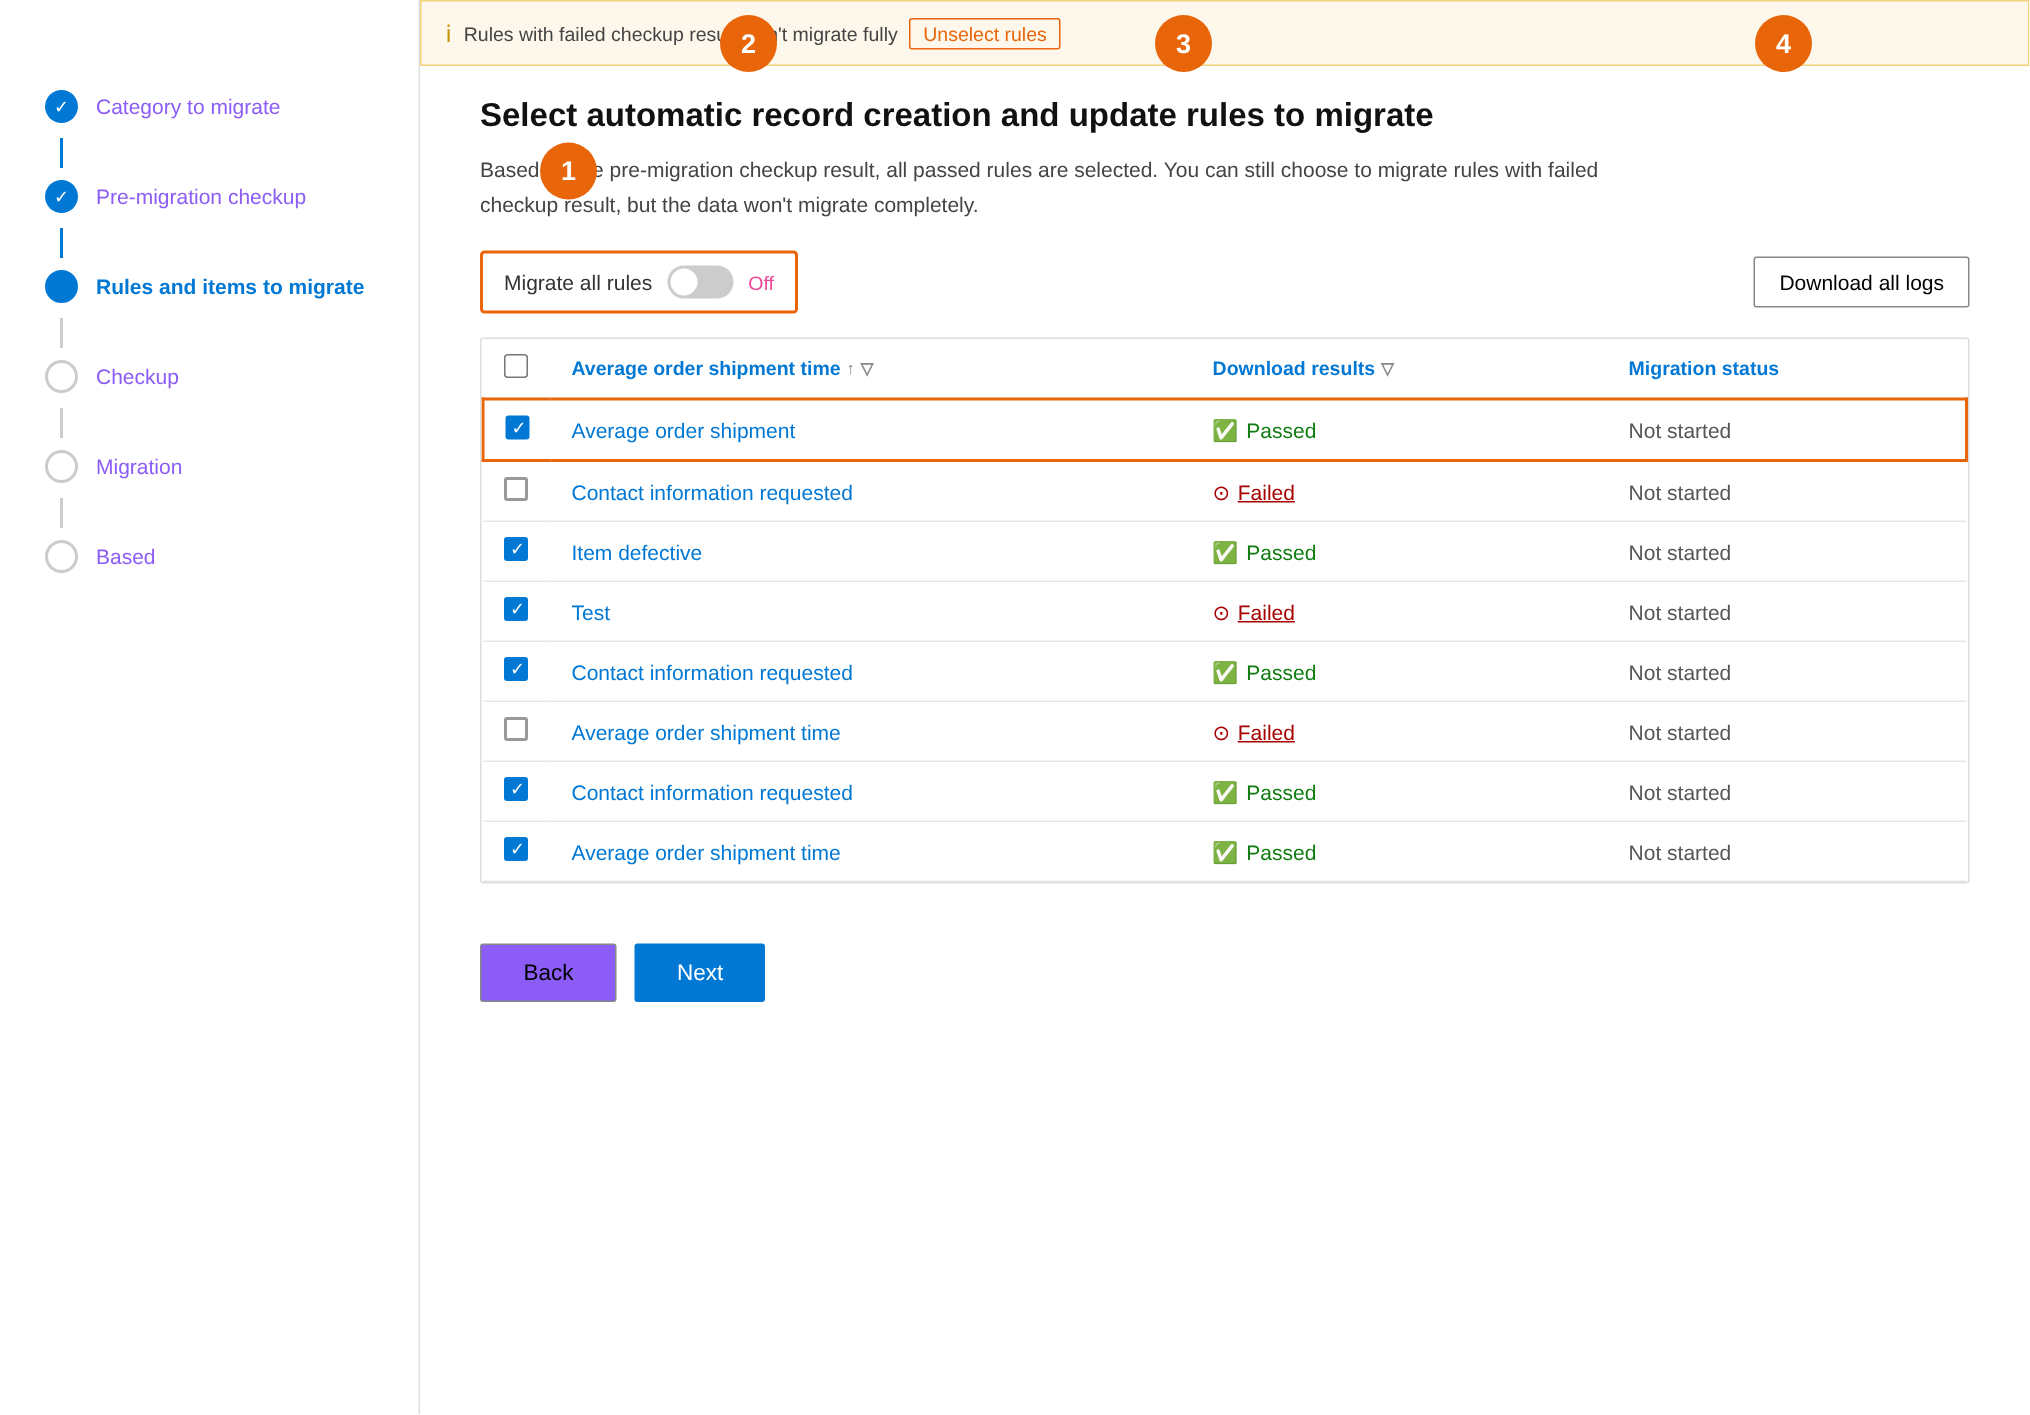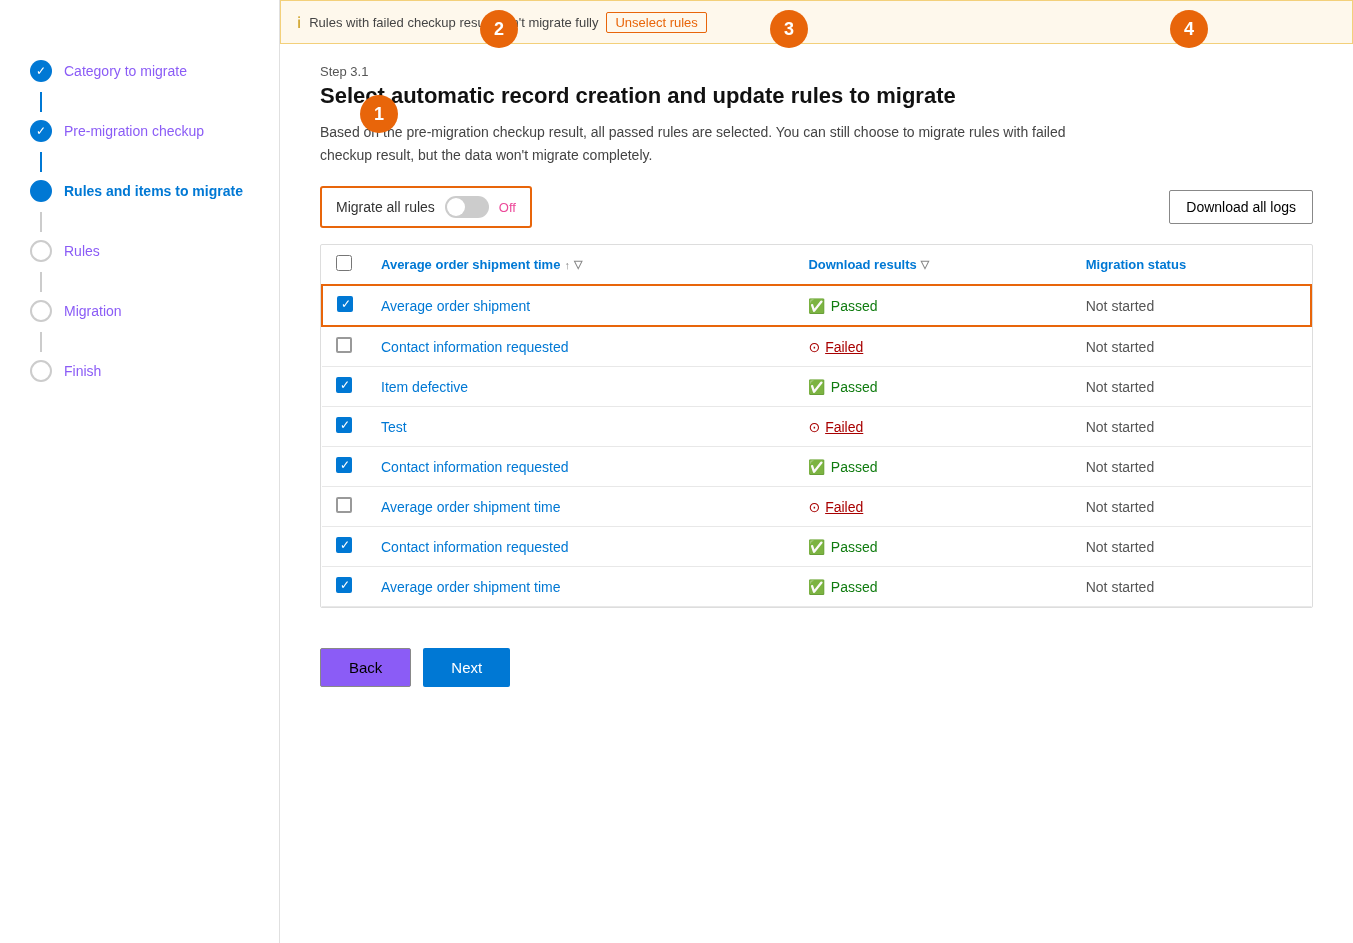--- a/index.html
+++ b/index.html
@@ -98,33 +98,33 @@
     <div class="step-connector completed"></div>
 
     <div class="sidebar-item">
       <div class="step-icon active" style="background:#0078d4;border:3px solid #0078d4;width:22px;height:22px;"></div>
       <span class="step-label active">Rules and items to migrate</span>
     </div>
     <div class="step-connector"></div>
 
     <div class="sidebar-item">
       <div class="step-icon inactive"></div>
-      <span class="step-label">Rules</span>
+      <span class="step-label">Checkup</span>
     </div>
     <div class="step-connector"></div>
 
     <div class="sidebar-item">
       <div class="step-icon inactive"></div>
       <span class="step-label">Migration</span>
     </div>
     <div class="step-connector"></div>
 
     <div class="sidebar-item">
       <div class="step-icon inactive"></div>
-      <span class="step-label">Finish</span>
+      <span class="step-label">Based</span>
     </div>
   </div>
 
   <div class="main">
 
     <div style="position:relative; height:0;">
 
       <div class="step-num" style="top: 95px; left: 80px;">
         <span>1</span>
       </div>
@@ -142,21 +142,20 @@
       </div>
     </div>
 
     <div class="warning-banner">
       <span class="warning-icon">ℹ</span>
       <span>Rules with failed checkup result won't migrate fully</span>
       <a class="unselect-link">Unselect rules</a>
     </div>
 
     <div class="content">
-      <div class="step-sub">Step 3.1</div>
       <div class="step-title">Select automatic record creation and update rules to migrate</div>
       <div class="step-desc">Based on the pre-migration checkup result, all passed rules are selected. You can still choose to migrate rules with failed checkup result, but the data won't migrate completely.</div>
 
       <div class="toolbar-row">
         <div class="migrate-toggle">
           <span>Migrate all rules</span>
           <div class="toggle-switch">
             <div class="toggle-knob"></div>
           </div>
           <span class="toggle-label">Off</span>

